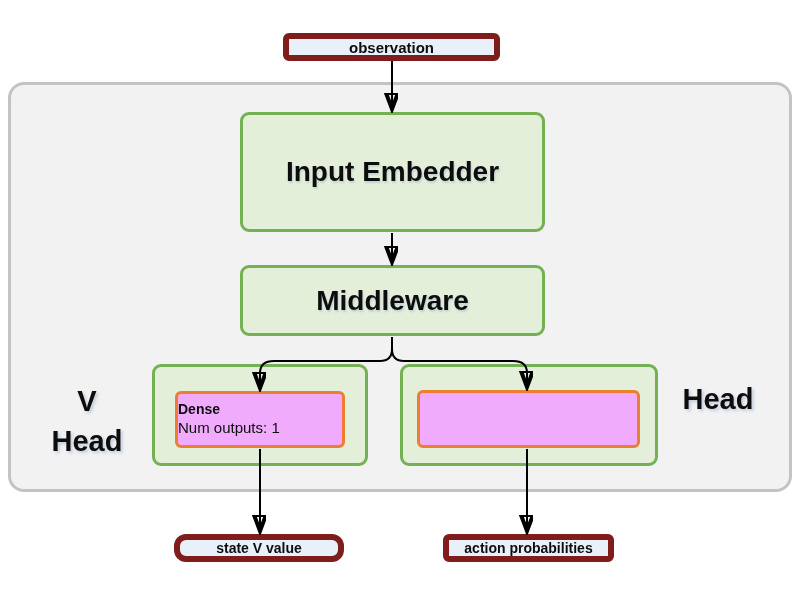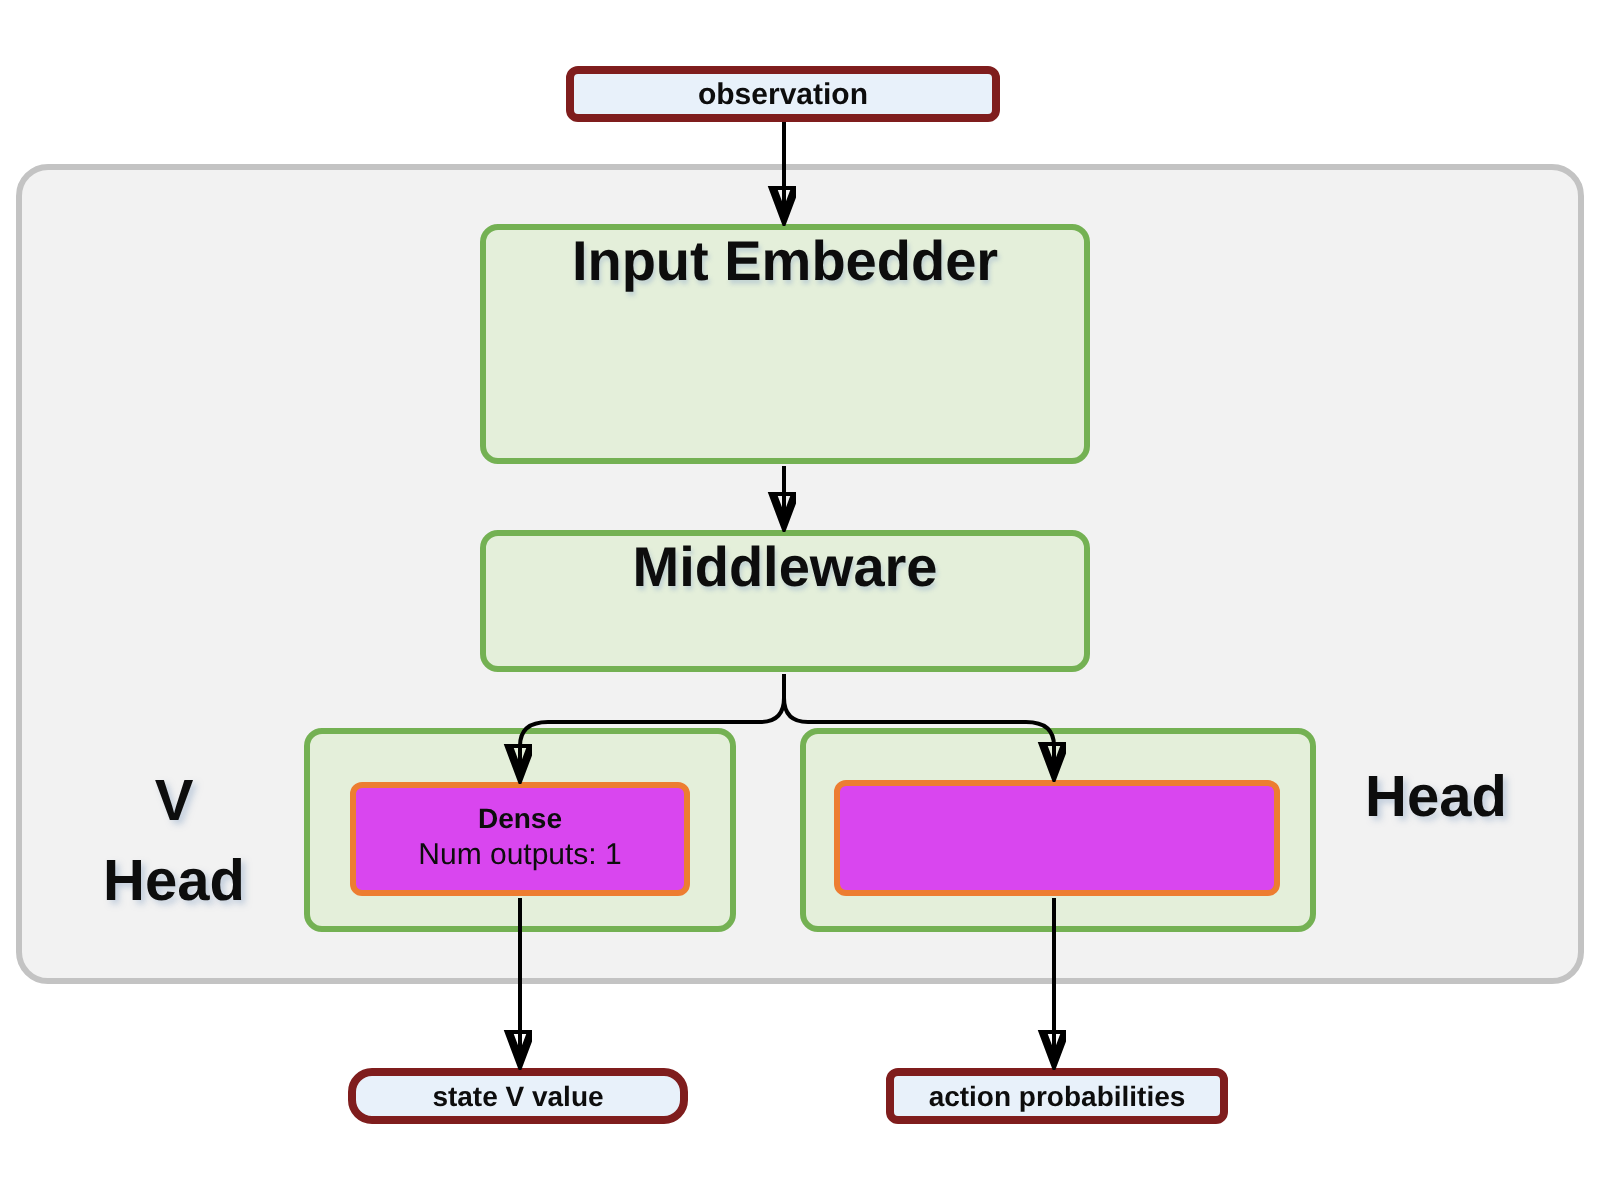--- a/index.html
+++ b/index.html
@@ -17,53 +17,53 @@
   .container-frame {
     left: 8px; top: 82px; width: 784px; height: 410px;
     background: #f2f2f2;
     border: 3px solid #c3c3c3;
     border-radius: 16px;
   }
 
   
   .box-blue {
     background: #e8f1fa;
-    border: 4px solid #7f1d1d;
+    border: 6px solid #7f1d1d;
     border-radius: 6px;
     display: flex; align-items: center; justify-content: center;
     font-weight: bold; font-size: 14px;
     color: #0d0d0d;
   }
   .box-observation { left: 283px; top: 33px; width: 217px; height: 28px; font-size: 15px; }
   .box-state-v    { left: 174px; top: 534px; width: 170px; height: 28px; border-radius: 12px; }
   .box-action-p   { left: 443px; top: 534px; width: 171px; height: 28px; }
 
   
   .box-green {
     background: #e4efda;
     border: 3px solid #74b153;
     border-radius: 9px;
-    display: flex; justify-content: center;
+    display: flex; align-items: center; justify-content: center;
   }
   .box-input-embedder { left: 240px; top: 112px; width: 305px; height: 120px; }
   .box-middleware     { left: 240px; top: 265px; width: 305px; height: 71px; }
   .box-v-head-group   { left: 152px; top: 364px; width: 216px; height: 102px; }
   .box-policy-head-group { left: 400px; top: 364px; width: 258px; height: 102px; }
 
   .big-label {
     font-weight: bold; font-size: 28px;
     text-shadow: 1px 2px 2px rgba(150,175,205,0.45);
   }
 
   
   .box-orange {
-    background: #d946ef;
+    background: #f0abfc;
     border: 3px solid #ed7d31;
     border-radius: 6px;
-    display: flex; flex-direction: column; align-items: center; justify-content: center;
+    display: flex; flex-direction: column; justify-content: center;
     line-height: 1.25;
   }
   .box-v-dense      { left: 175px; top: 391px; width: 170px; height: 57px; }
   .box-policy-dense { left: 417px; top: 390px; width: 223px; height: 58px; }
   .dense-title    { font-weight: bold; font-size: 14px; }
   .dense-subtitle { font-size: 15px; }
   .box-policy-dense .dense-title { font-size: 15px; }
   .box-policy-dense .dense-subtitle { font-size: 16px; }
 
   

